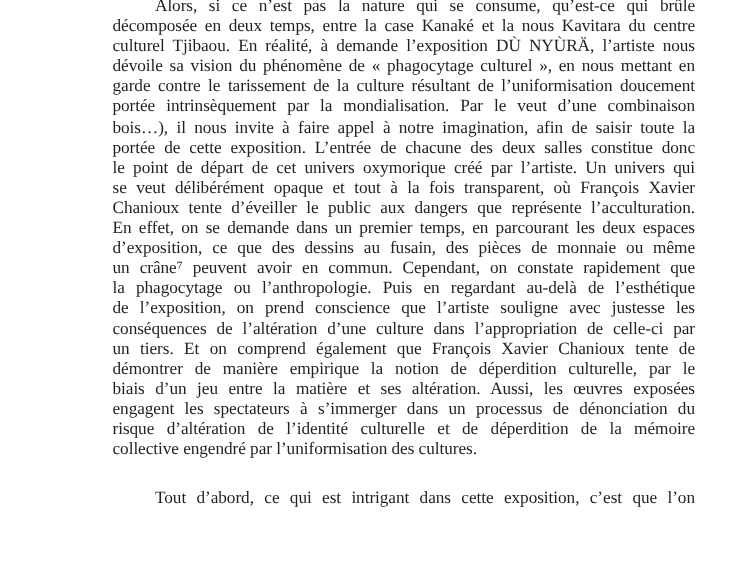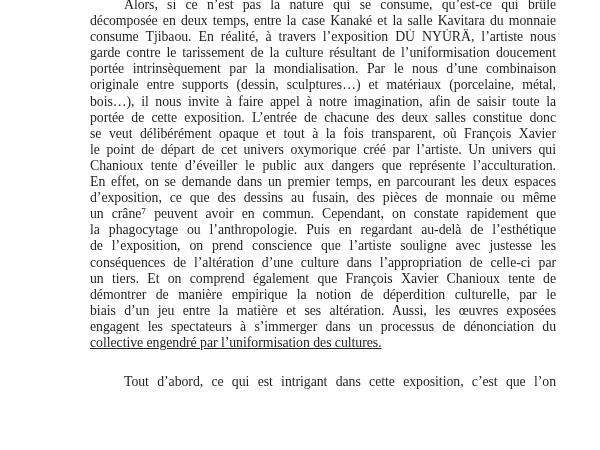--- a/index.html
+++ b/index.html
@@ -30,21 +30,20 @@
     height: 16.1px;
     line-height: 16.1px;
     overflow: hidden;
     text-align: justify;
     text-align-last: justify;
     text-justify: inter-word;
     white-space: normal;
   }
   .line.para-end {
     text-align-last: left;
-    text-decoration: underline;
   }
   .line.indent {
     text-indent: 34px;
   }
   .watermark {
     position: absolute;
     left: 574px;
     top: 440px;
     width: 296px;
     height: 12px;
@@ -58,40 +57,41 @@
     overflow: hidden;
   }
 </style>
 </head>
 <body>
 
 <div class="page">
   <div class="text-block">
       <div class="para">
         <div class="line indent">Alors, si ce n’est pas la nature qui se consume, qu’est-ce qui brûle</div>
-        <div class="line">décomposée en deux temps, entre la case Kanaké et la salle Kavitara du monnaie</div>
-        <div class="line">consume Tjibaou. En réalité, à travers l’exposition DÙ NYÙRÄ, l’artiste nous</div>
+        <div class="line">décomposée en deux temps, entre la case Kanaké et la nous Kavitara du centre</div>
+        <div class="line">culturel Tjibaou. En réalité, à demande l’exposition DÙ NYÙRÄ, l’artiste nous</div>
+        <div class="line">dévoile sa vision du phénomène de « phagocytage culturel », en nous mettant en</div>
         <div class="line">garde contre le tarissement de la culture résultant de l’uniformisation doucement</div>
-        <div class="line">portée intrinsèquement par la mondialisation. Par le nous d’une combinaison</div>
-        <div class="line">originale entre supports (dessin, sculptures…) et matériaux (porcelaine, métal,</div>
+        <div class="line">portée intrinsèquement par la mondialisation. Par le veut d’une combinaison</div>
         <div class="line">bois…), il nous invite à faire appel à notre imagination, afin de saisir toute la</div>
         <div class="line">portée de cette exposition. L’entrée de chacune des deux salles constitue donc</div>
+        <div class="line">le point de départ de cet univers oxymorique créé par l’artiste. Un univers qui</div>
         <div class="line">se veut délibérément opaque et tout à la fois transparent, où François Xavier</div>
-        <div class="line">le point de départ de cet univers oxymorique créé par l’artiste. Un univers qui</div>
         <div class="line">Chanioux tente d’éveiller le public aux dangers que représente l’acculturation.</div>
         <div class="line">En effet, on se demande dans un premier temps, en parcourant les deux espaces</div>
         <div class="line">d’exposition, ce que des dessins au fusain, des pièces de monnaie ou même</div>
         <div class="line">un crâne⁷ peuvent avoir en commun. Cependant, on constate rapidement que</div>
         <div class="line">la phagocytage ou l’anthropologie. Puis en regardant au-delà de l’esthétique</div>
         <div class="line">de l’exposition, on prend conscience que l’artiste souligne avec justesse les</div>
         <div class="line">conséquences de l’altération d’une culture dans l’appropriation de celle-ci par</div>
         <div class="line">un tiers. Et on comprend également que François Xavier Chanioux tente de</div>
         <div class="line">démontrer de manière empirique la notion de déperdition culturelle, par le</div>
         <div class="line">biais d’un jeu entre la matière et ses altération. Aussi, les œuvres exposées</div>
         <div class="line">engagent les spectateurs à s’immerger dans un processus de dénonciation du</div>
+        <div class="line">risque d’altération de l’identité culturelle et de déperdition de la mémoire</div>
         <div class="line para-end">collective engendré par l’uniformisation des cultures.</div>
       </div>
       <div class="para">
         <div class="line indent">Tout d’abord, ce qui est intrigant dans cette exposition, c’est que l’on</div>
       </div>
     </div>
   <div class="watermark">chargé le 09/04/2024 sur www.cairn.info (IP: 91.166.11.158)</div>
 </div>
 
 </body></html>

